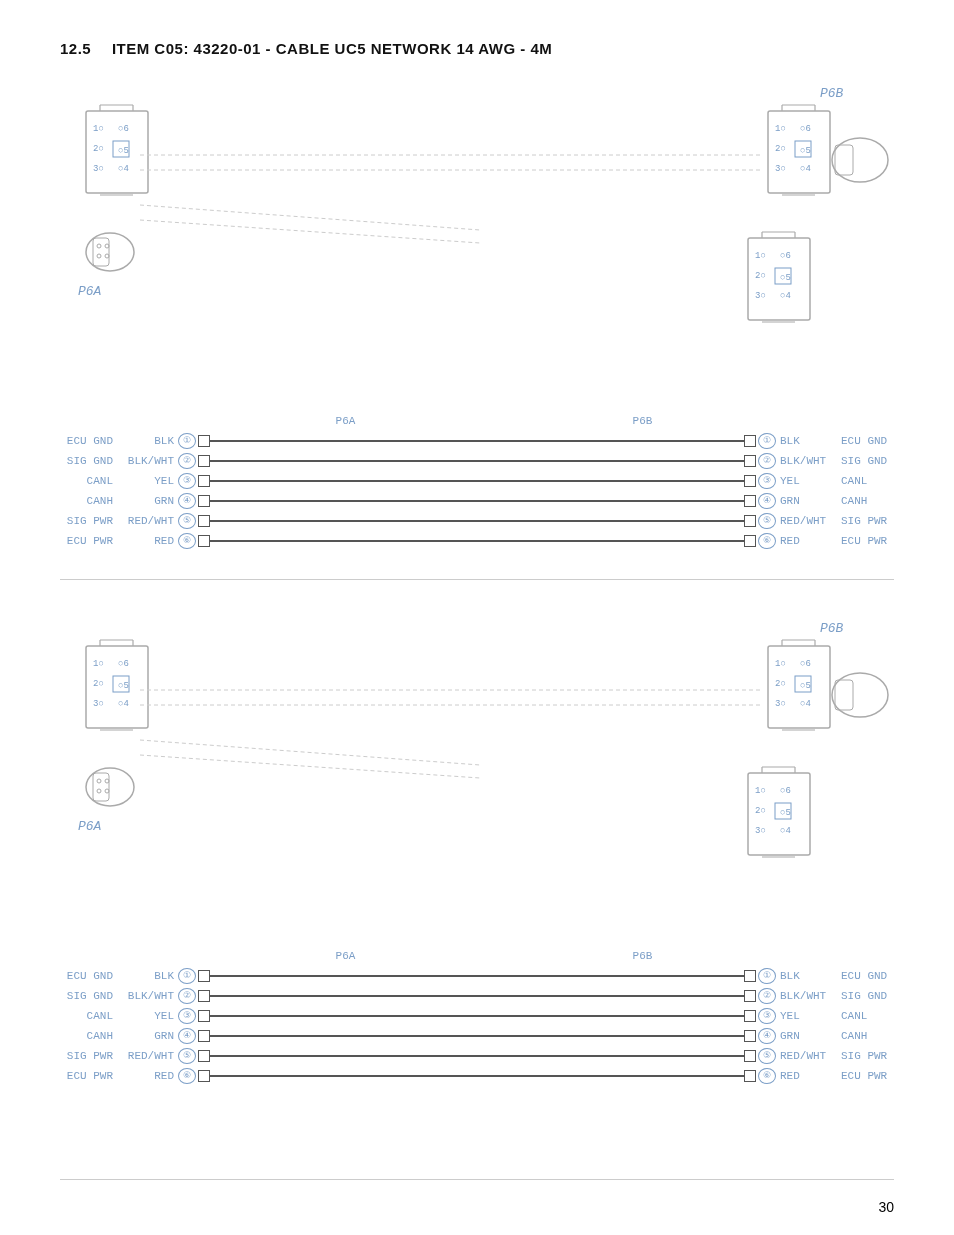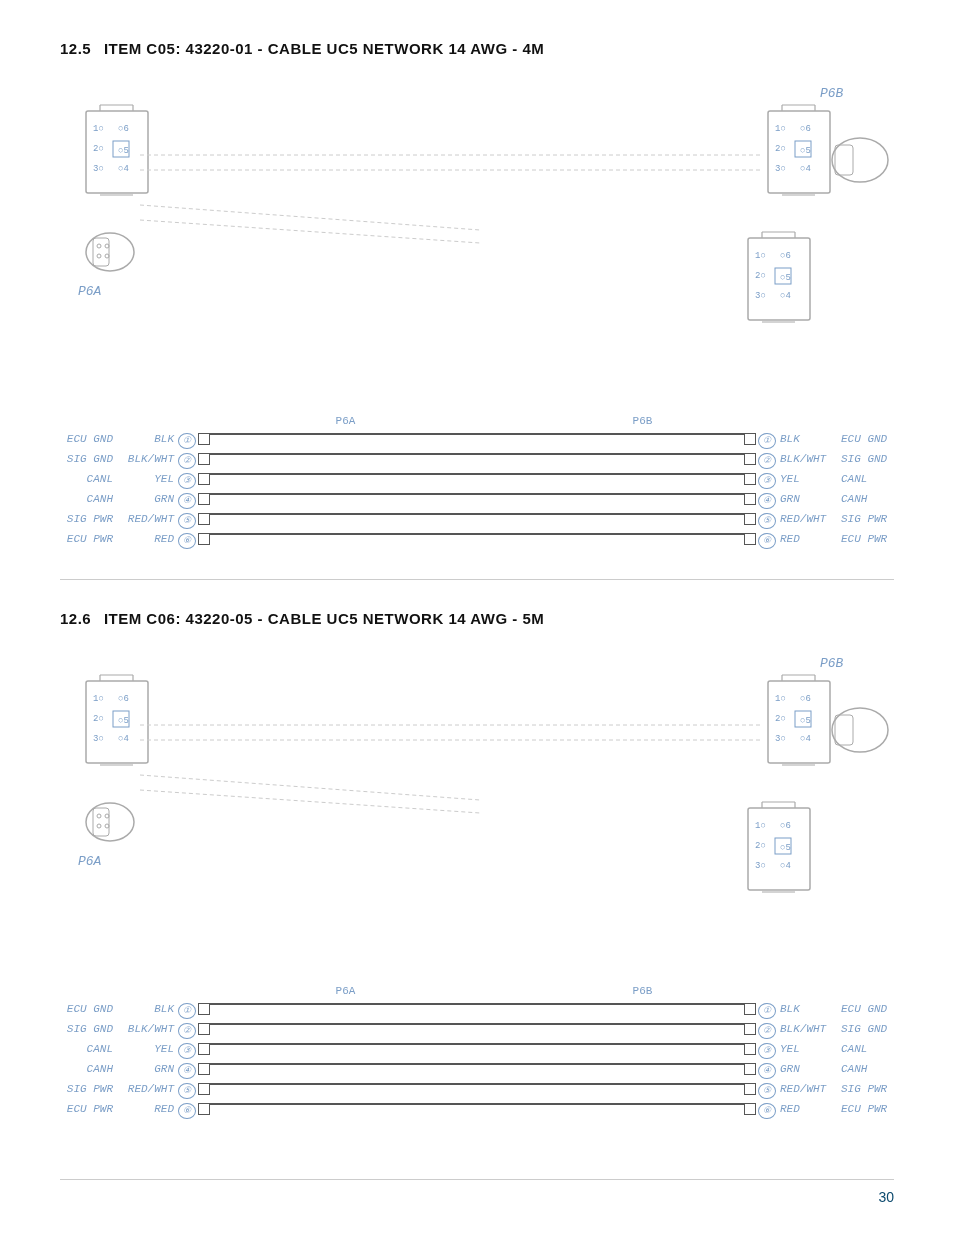--- a/index.html
+++ b/index.html
@@ -16,54 +16,53 @@
     }
     .section-title {
       font-family: Arial, sans-serif;
       font-weight: bold;
       font-size: 15px;
       letter-spacing: 0.5px;
       margin-bottom: 18px;
       color: #111;
     }
     .section-title span.num {
-      margin-right: 8px;
+      margin-right: 16px;
     }
     .section-divider {
       border: none;
       border-top: 1px solid #ccc;
       margin: 30px 0 30px 0;
     }
     .page-num {
       position: absolute;
-      bottom: 30px;
+      bottom: 20px;
       right: 60px;
       font-family: Arial, sans-serif;
       font-size: 14px;
-      color: #0c4a6e;
+      color: #000000;
     }
 
     
     .connector-diagram {
       width: 100%;
       height: 340px;
       position: relative;
     }
 
     
     .pin-section {
       margin-top: 0px;
     }
     .pin-full-row {
       display: flex;
-      align-items: flex-start;
+      align-items: center;
       margin-bottom: 4px;
       font-size: 11px;
       color: #7b9ec7;
-      font-style: italic;
     }
     .col-left-sig { width: 58px; text-align: right; padding-right: 5px; }
     .col-left-wire { width: 60px; text-align: right; padding-right: 4px; }
     .col-left-circle { width: 18px; height: 16px; border: 1px solid #7b9ec7; border-radius: 50%; text-align: center; line-height: 14px; font-size: 9px; margin-right: 2px; flex-shrink: 0; }
     .col-left-sq { width: 12px; height: 12px; border: 1.5px solid #555; flex-shrink: 0; margin-right: 0; }
     .col-wire-line { flex: 1; height: 1.5px; background: #555; }
     .col-right-sq { width: 12px; height: 12px; border: 1.5px solid #555; flex-shrink: 0; margin-left: 0; }
     .col-right-circle { width: 18px; height: 16px; border: 1px solid #7b9ec7; border-radius: 50%; text-align: center; line-height: 14px; font-size: 9px; margin-left: 2px; flex-shrink: 0; }
     .col-right-wire { width: 60px; padding-left: 4px; }
     .col-right-sig { width: 58px; padding-left: 5px; }
@@ -243,24 +242,20 @@
         <div class="col-right-circle">⑥</div>
         <div class="col-right-wire">RED</div>
         <div class="col-right-sig">ECU PWR</div>
       </div>
     </div>
   </div>
 
   <hr class="section-divider">
 
   <div>
-    <div class="section-title">
-      <span class="num">12.6</span>
-      <span>ITEM C06: 43220-05 - CABLE UC5 NETWORK 14 AWG - 5M</span>
-    </div>
 
     <div class="connector-diagram">
       <svg width="840" height="320" viewBox="0 0 840 320">
 
         <g transform="translate(18, 28)">
           <line x1="22" y1="2" x2="22" y2="8" stroke="#aaa" stroke-width="1.2"></line>
           <line x1="22" y1="2" x2="55" y2="2" stroke="#aaa" stroke-width="1.2"></line>
           <line x1="55" y1="2" x2="55" y2="8" stroke="#aaa" stroke-width="1.2"></line>
           <rect x="8" y="8" width="62" height="82" rx="2" fill="none" stroke="#aaa" stroke-width="1.5"></rect>
           <text x="15" y="28" font-size="9" fill="#7b9ec7" font-family="Courier New">1○</text>

